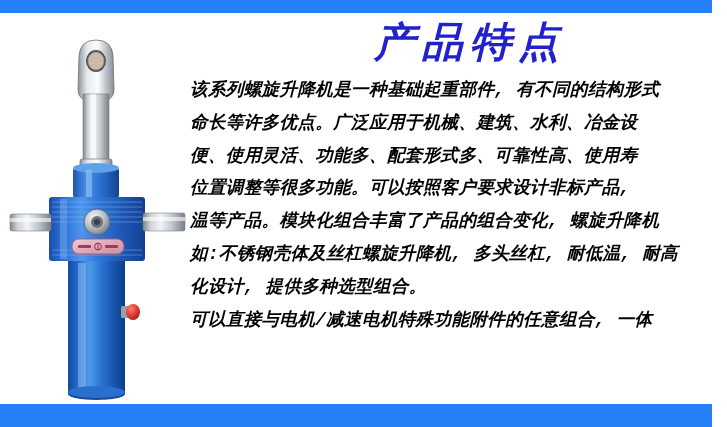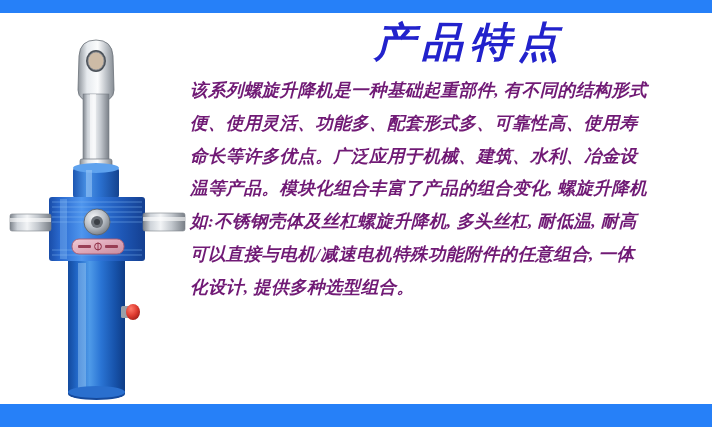--- a/index.html
+++ b/index.html
@@ -61,22 +61,22 @@
     margin: 0;
     height: 52px;
     white-space: nowrap;
   }
   #body-copy {
     margin: 0;
     padding: 0;
     list-style: none;
   }
   #body-copy li {
-    color: #701a75;
-    font-family: Liberation Serif, serif;
+    color: #000000;
+    font-family: Liberation Mono, monospace;
     font-weight: bold;
     font-style: italic;
     font-size: 17.5px;
     line-height: 32.8px;
     letter-spacing: 0.4px;
     white-space: nowrap;
   }
 </style>
 </head>
 <body>
@@ -214,23 +214,24 @@
       </g>
     </svg>
   </div>
 
   <div id="text-panel">
 
     <h1 id="page-title">产品特点</h1>
 
     <ul id="body-copy">
       <li>该系列螺旋升降机是一种基础起重部件, 有不同的结构形式</li>
+      <li>命长等许多优点。广泛应用于机械、建筑、水利、冶金设</li>
       <li>便、使用灵活、功能多、配套形式多、可靠性高、使用寿</li>
-      <li>命长等许多优点。广泛应用于机械、建筑、水利、冶金设</li>
+      <li>位置调整等很多功能。可以按照客户要求设计非标产品,</li>
       <li>温等产品。模块化组合丰富了产品的组合变化, 螺旋升降机</li>
       <li>如:不锈钢壳体及丝杠螺旋升降机, 多头丝杠, 耐低温, 耐高</li>
+      <li>化设计, 提供多种选型组合。</li>
       <li>可以直接与电机/减速电机特殊功能附件的任意组合, 一体</li>
-      <li>化设计, 提供多种选型组合。</li>
     </ul>
 
   </div>
 
 </div>
 
 </body></html>

